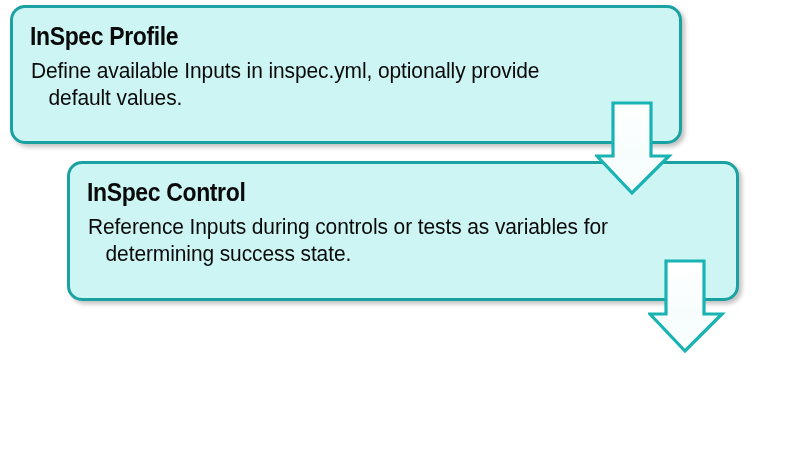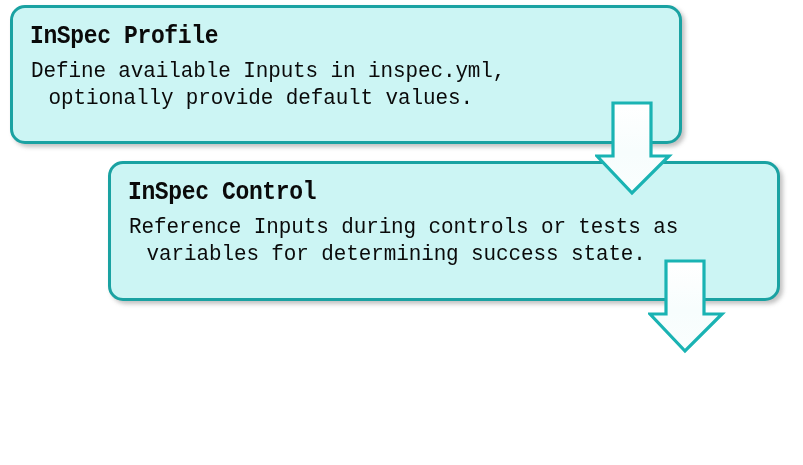--- a/index.html
+++ b/index.html
@@ -6,35 +6,35 @@
     margin: 0;
     padding: 0;
     background: #ffffff;
   }
   #canvas {
     position: relative;
     width: 803px;
     height: 465px;
     background: #ffffff;
     overflow: hidden;
-    font-family: Liberation Mono, monospace;
+    font-family: Liberation Sans, sans-serif;
   }
 
   .flow-box {
     position: absolute;
     box-sizing: border-box;
     background: #CCF5F4;
     border: 3px solid #1AA2A2;
     border-radius: 15px;
     box-shadow: 3px 3px 4px rgba(120,120,120,0.45);
     z-index: 1;
   }
 
   .box-1 { left: 10px;  top: 5px;   width: 672px; height: 139px; }
-  .box-2 { left: 67px;  top: 161px; width: 672px; height: 140px; margin-left: 41px; }
+  .box-2 { left: 67px;  top: 161px; width: 672px; height: 140px; }
   .box-3 { left: 126px; top: 321px; width: 671px; height: 140px; }
 
   .box-title {
     position: absolute;
     left: 17px;
     top: 14px;
     font-size: 25px;
     font-weight: bold;
     color: #0A0A0A;
     letter-spacing: -0.4px;

